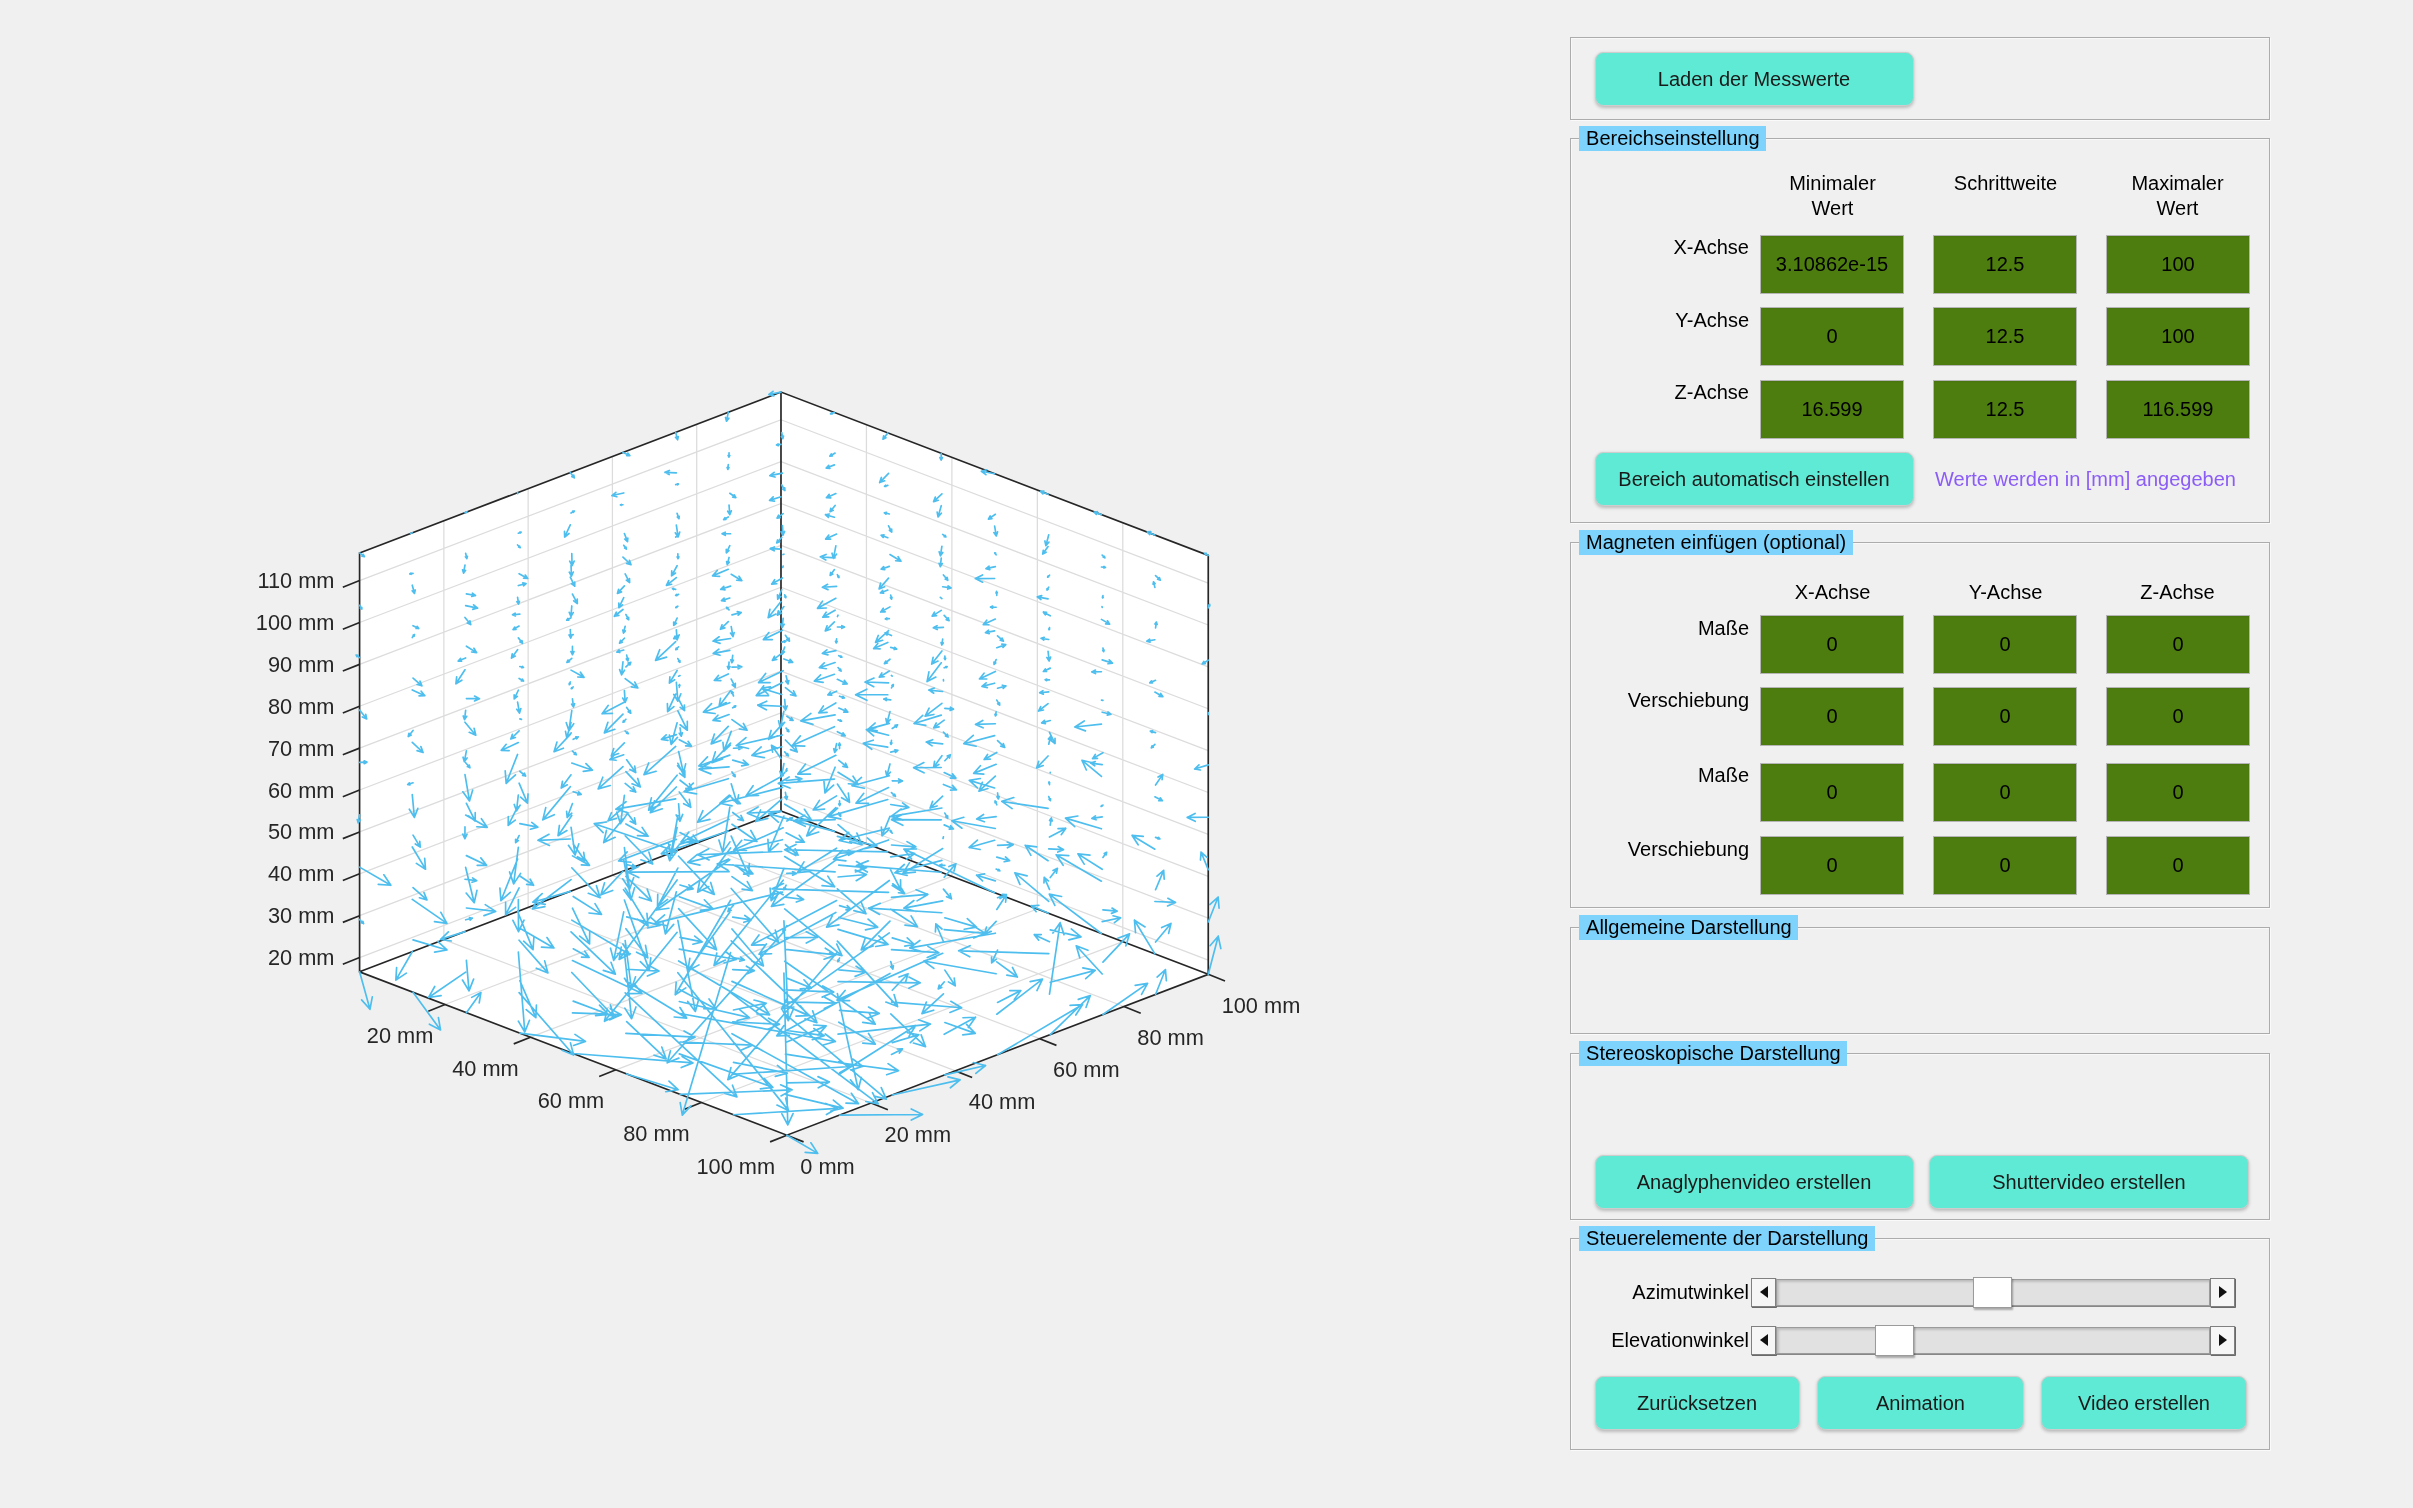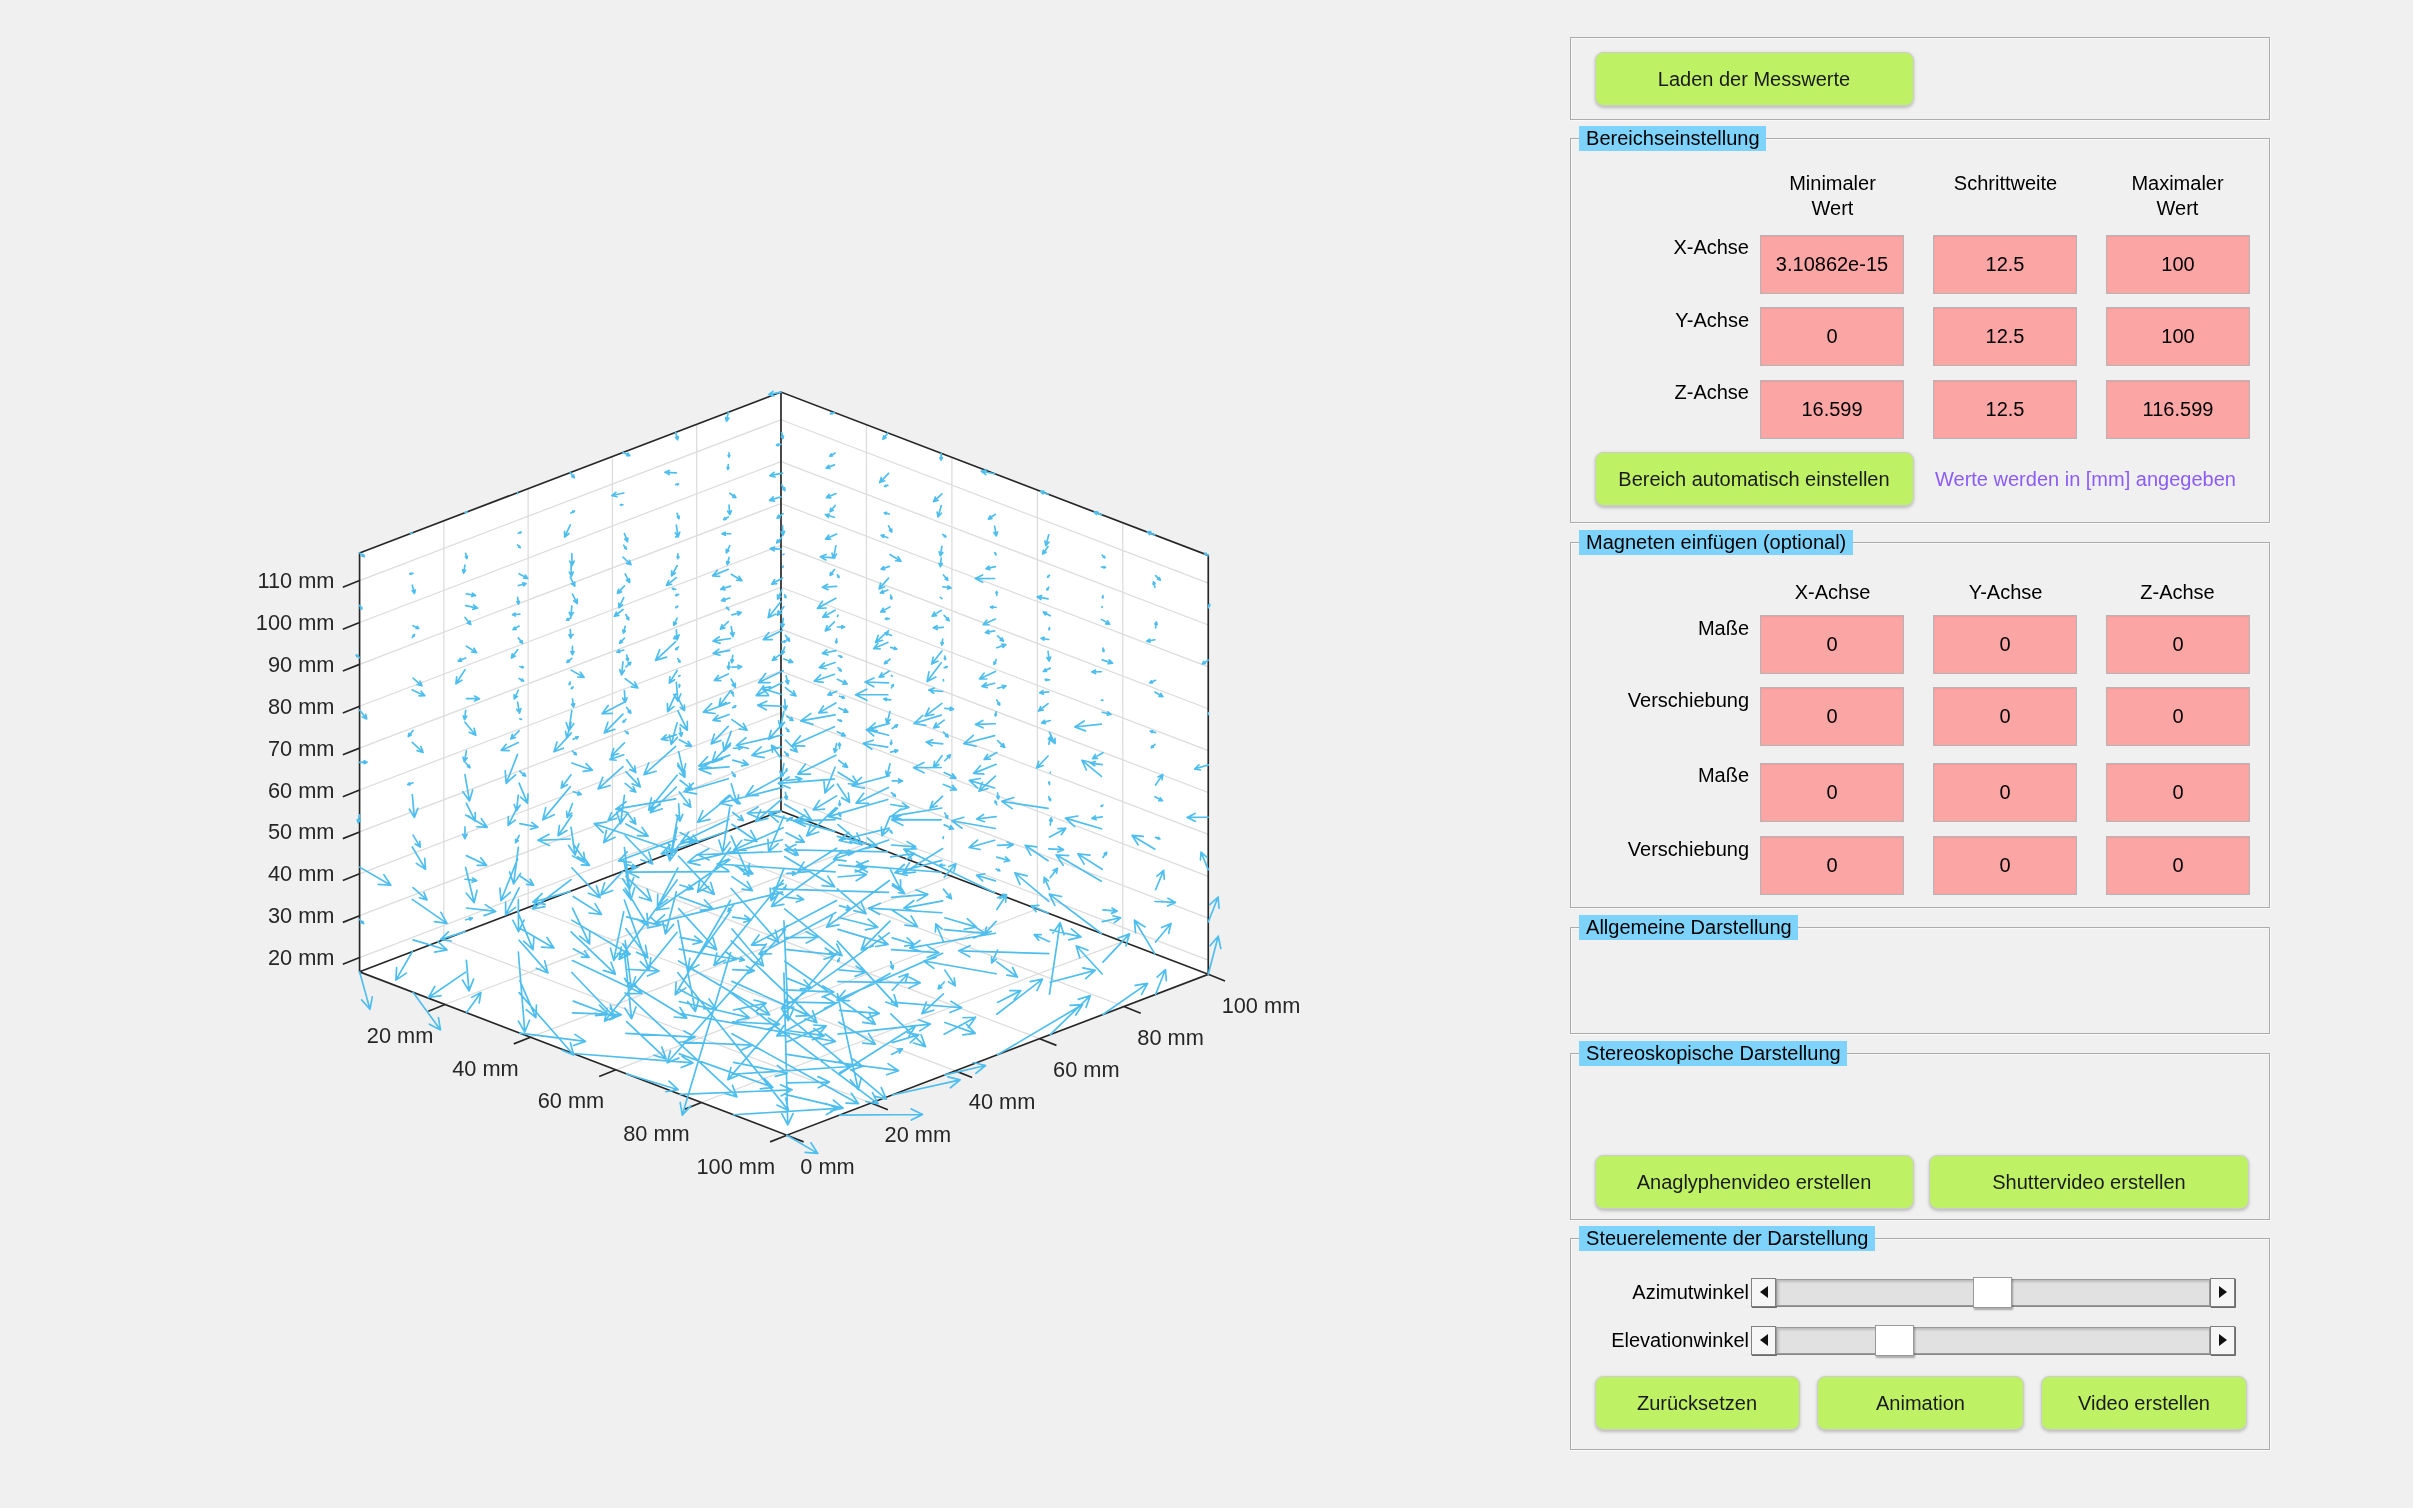--- a/index.html
+++ b/index.html
@@ -14,28 +14,28 @@
     border:0.8px solid #acacac;
     box-shadow:inset 0.8px 0.8px 0 #fafafa, 0.8px 0.8px 0 rgba(255,255,255,0.85);
     box-sizing:border-box;
   }
   .panel-title{
     position:absolute;top:-13.4px;left:8.4px;padding:0 6.7px;
     background:#7dd3fc;font-size:20px;line-height:25px;color:#000;white-space:nowrap;
   }
   .btn{
     position:absolute;display:flex;align-items:center;justify-content:center;
-    background:#bef264;border:0.8px solid #cdcdcd;border-radius:8.4px;
+    background:#5eead4;border:0.8px solid #cdcdcd;border-radius:8.4px;
     box-shadow:0 1.7px 3.4px rgba(0,0,0,0.22);
     font-size:20px;color:#1a1a1a;box-sizing:border-box;white-space:nowrap;
     font-family:inherit;
   }
   .btn.active{border:1.7px solid #8CC0EA;}
   .edit{
-    position:absolute;background:#fca5a5;border:0.8px solid #b5b5b5;
+    position:absolute;background:#4d7c0f;border:0.8px solid #b5b5b5;
     box-shadow:inset 0 0.8px 1.7px rgba(0,0,0,0.07);
     text-align:center;font-size:20px;color:#000;box-sizing:border-box;padding:0;
     font-family:inherit;
   }
   .lbl{position:absolute;font-size:20px;color:#000;line-height:23.5px;white-space:nowrap;}
   .rlbl{text-align:right;}
   .hdr{position:absolute;font-size:20px;color:#000;text-align:center;line-height:25px;white-space:nowrap;}
   .note{position:absolute;font-size:20px;line-height:25px;white-space:nowrap;}
   .slider{position:absolute;height:28.5px;}
   .sbtn{

